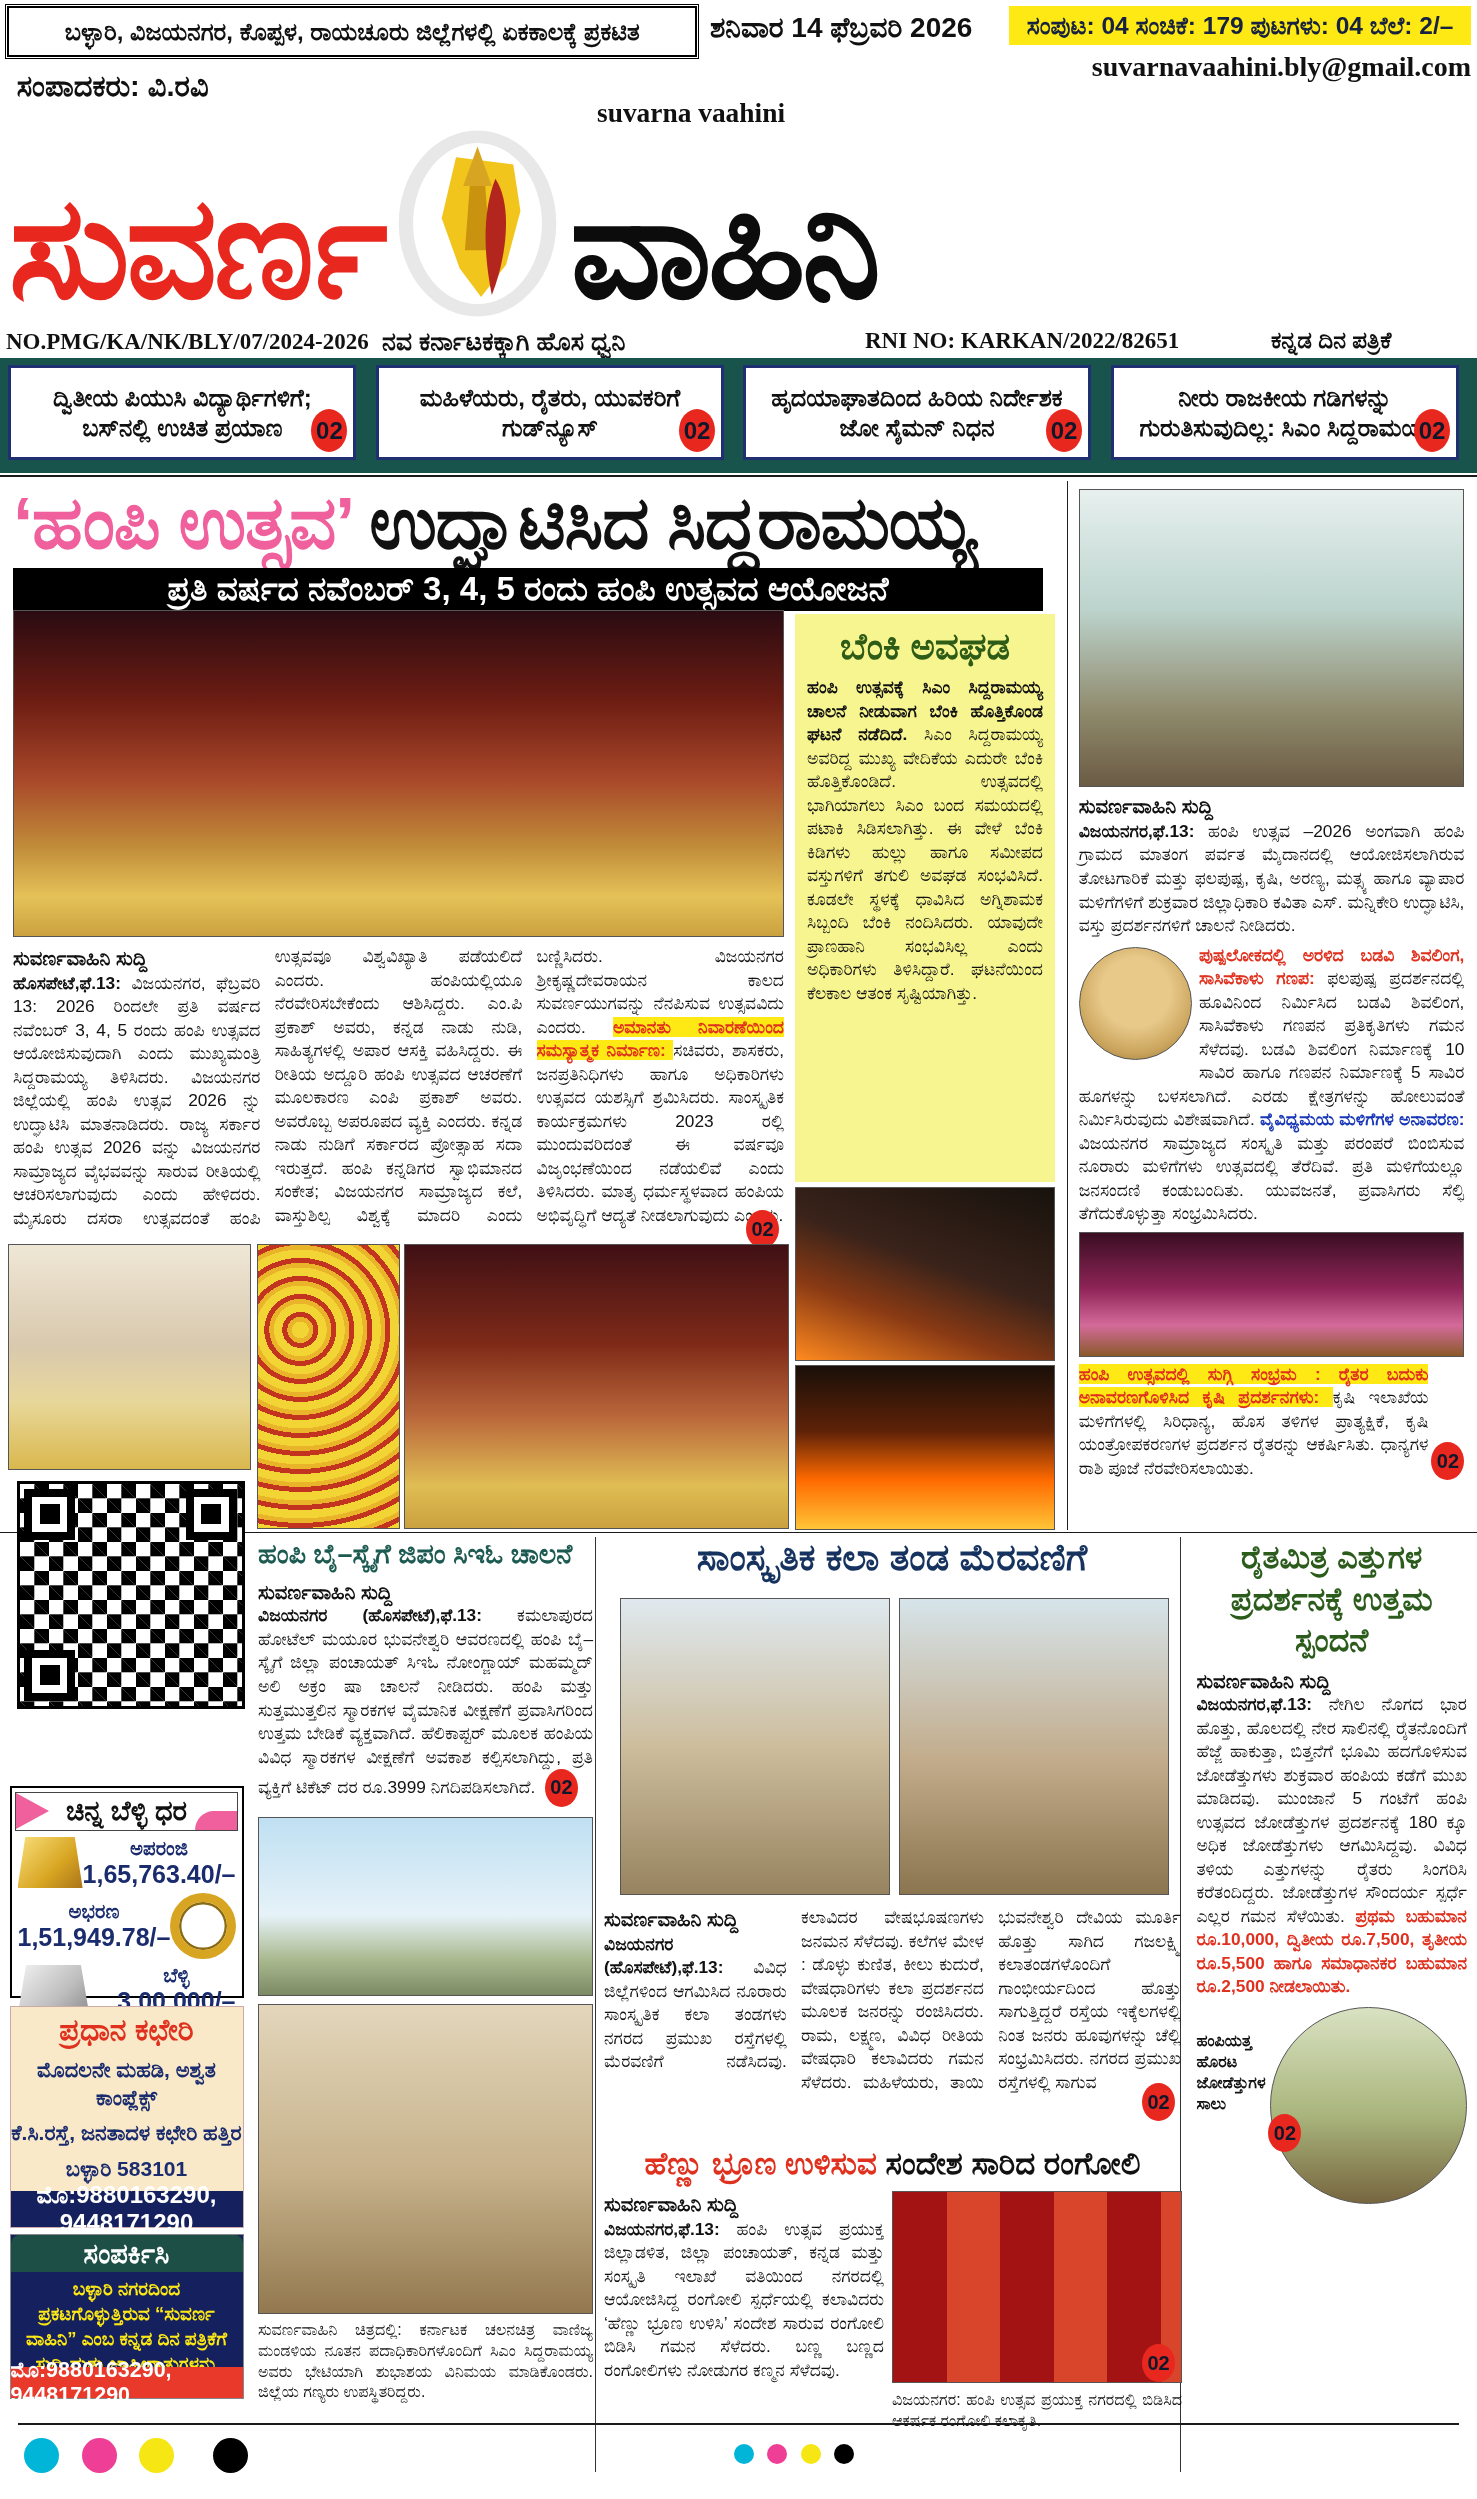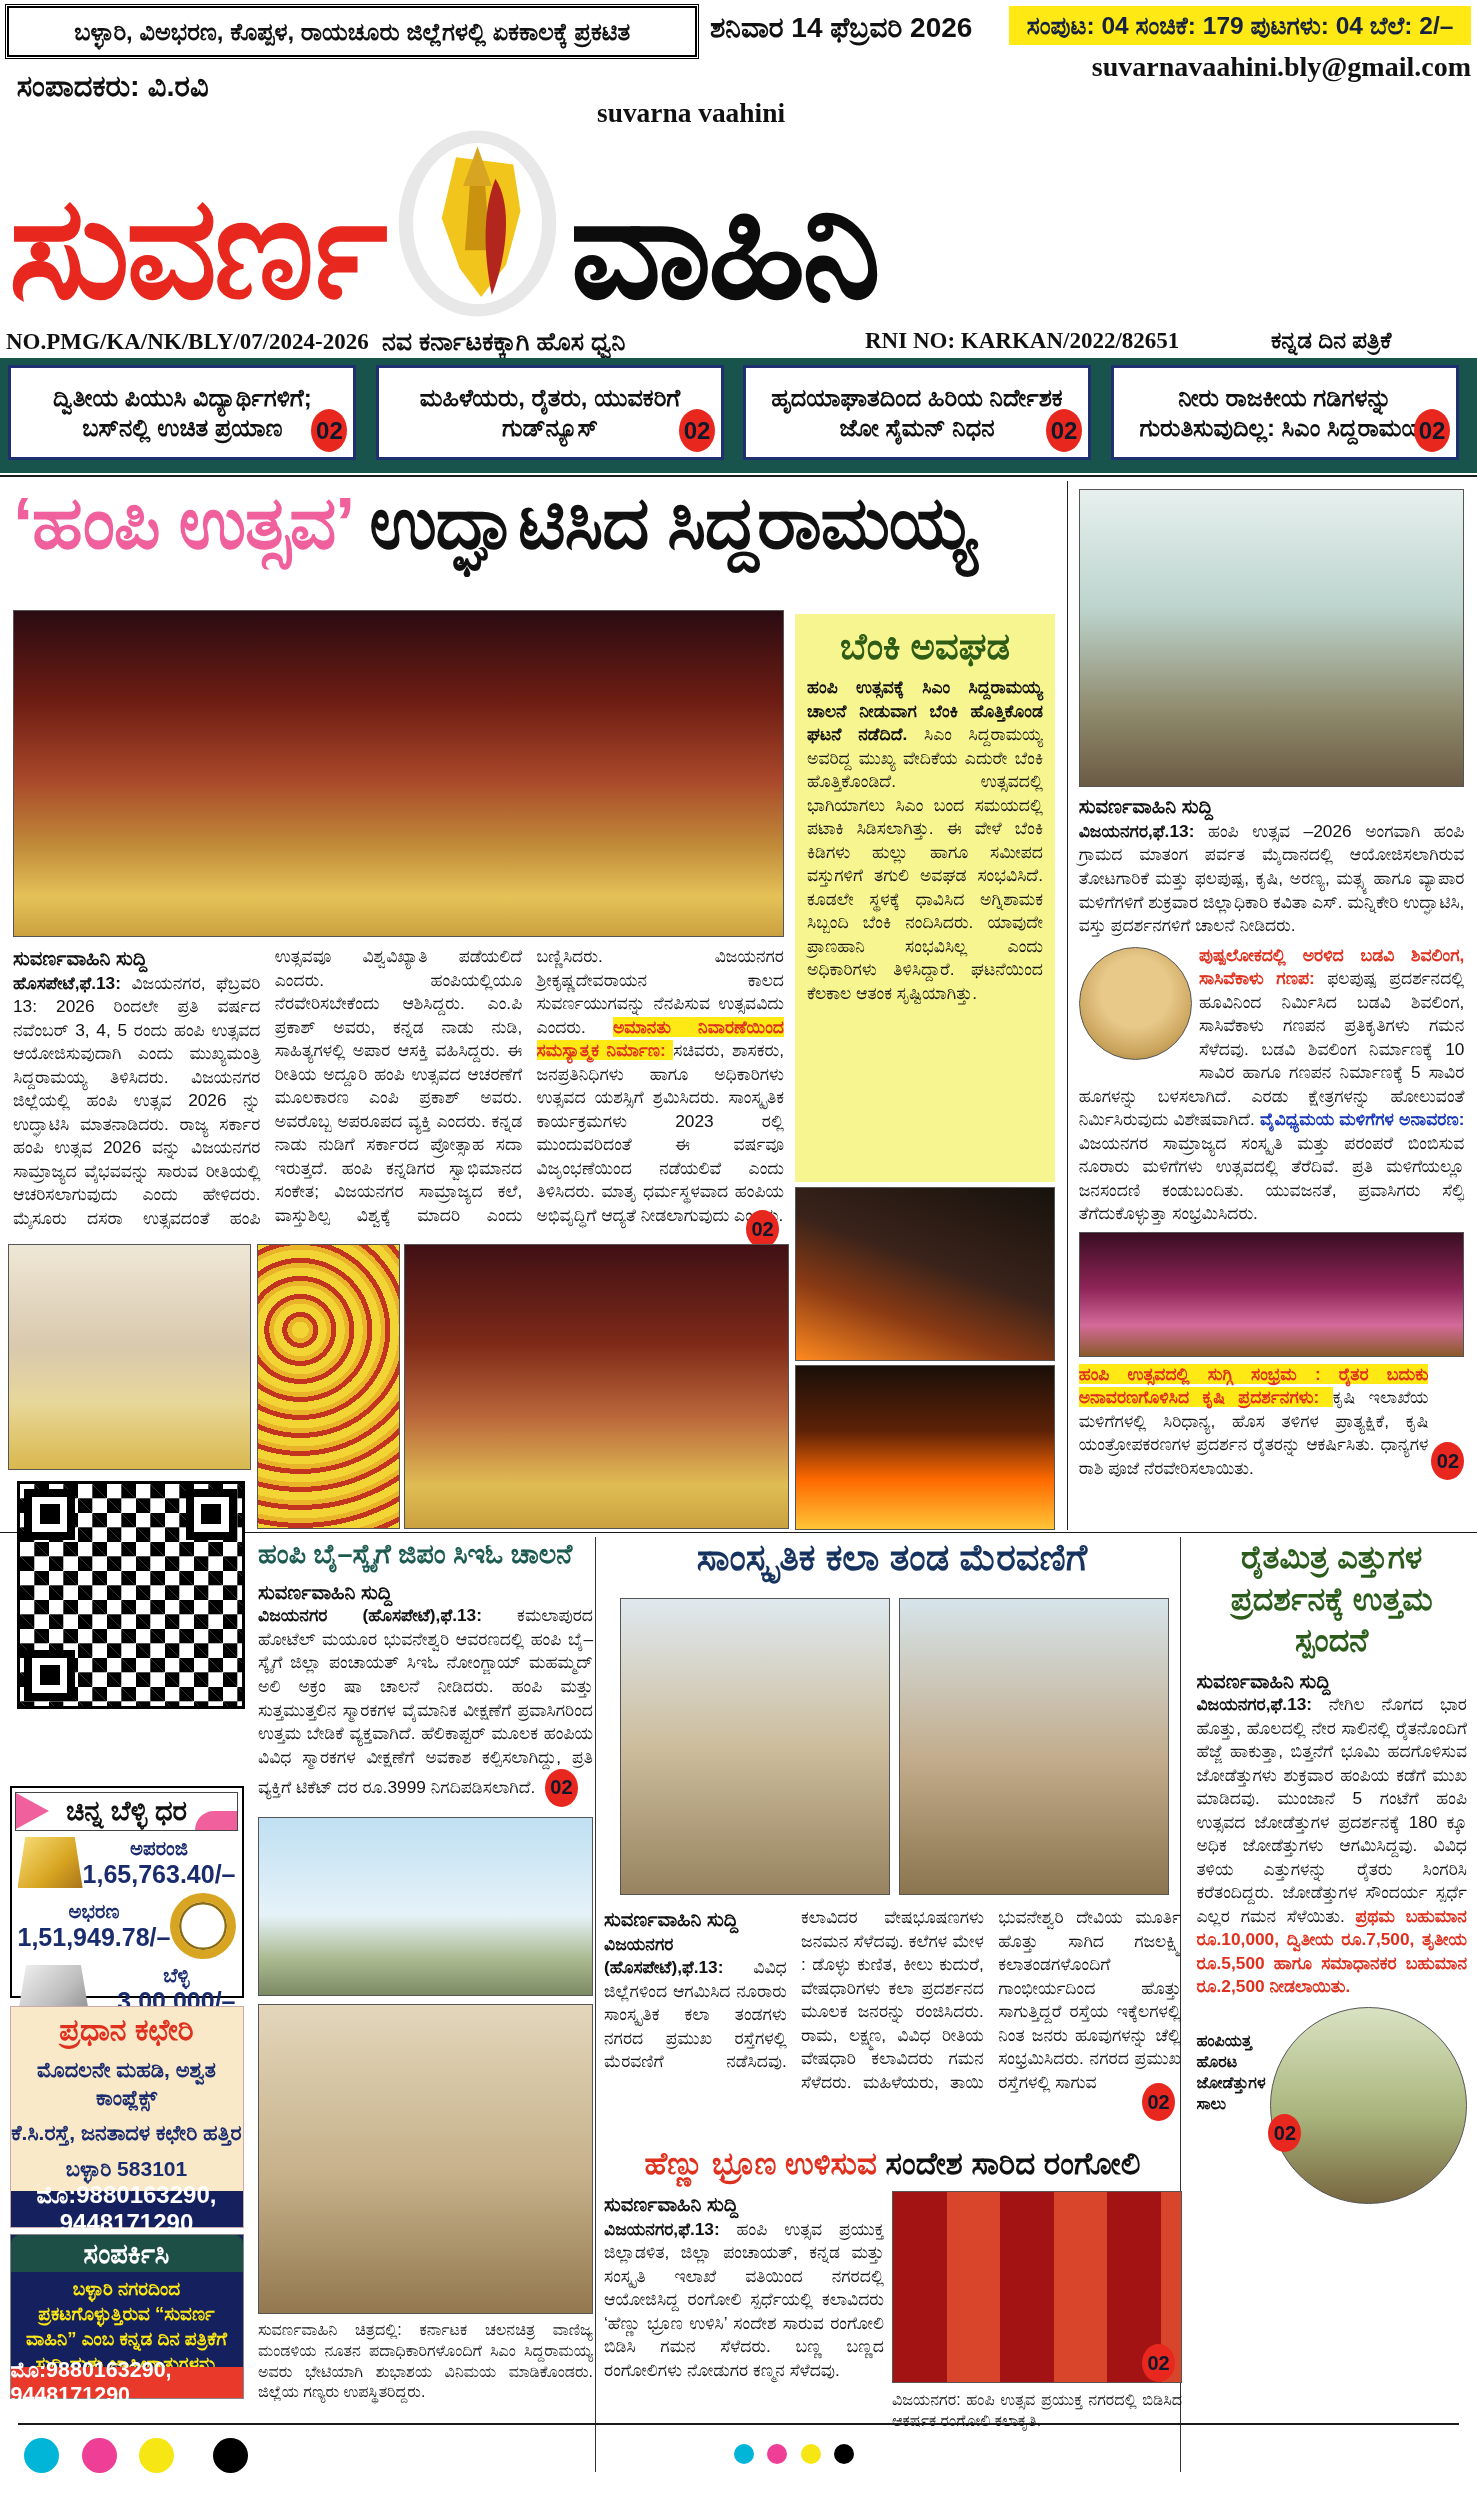--- a/index.html
+++ b/index.html
@@ -107,21 +107,21 @@
                     display:flex;align-items:center;justify-content:center;font-size:21.5px;font-weight:bold;}
   .dot{border-radius:50%;display:inline-block;}
   .caption{font-size:16px;line-height:1.3;}
 </style>
 </head>
 <body>
 
 <div class="page">
 
   <div class="abs pub-box">
-    <span>ಬಳ್ಳಾರಿ, ವಿಅಭರಣ, ಕೊಪ್ಪಳ, ರಾಯಚೂರು ಜಿಲ್ಲೆಗಳಲ್ಲಿ ಏಕಕಾಲಕ್ಕೆ ಪ್ರಕಟಿತ</span>
+    <span>ಬಳ್ಳಾರಿ, ವಿಜಯನಗರ, ಕೊಪ್ಪಳ, ರಾಯಚೂರು ಜಿಲ್ಲೆಗಳಲ್ಲಿ ಏಕಕಾಲಕ್ಕೆ ಪ್ರಕಟಿತ</span>
   </div>
   <div class="abs date-line">ಶನಿವಾರ 14 ಫೆಬ್ರವರಿ 2026</div>
   <div class="abs issue-box">
     <span>ಸಂಪುಟ: 04 ಸಂಚಿಕೆ: 179 ಪುಟಗಳು: 04 ಬೆಲೆ: 2/–</span>
   </div>
   <div class="abs email">suvarnavaahini.bly@gmail.com</div>
   <div class="abs editor">ಸಂಪಾದಕರು: ವಿ.ರವಿ</div>
   <div class="abs mast-en">suvarna vaahini</div>
 
   <div class="abs masthead">
@@ -160,20 +160,23 @@
     <div class="teaser" style="left:1111px;">
       <span>ನೀರು ರಾಜಕೀಯ ಗಡಿಗಳನ್ನು ಗುರುತಿಸುವುದಿಲ್ಲ: ಸಿಎಂ ಸಿದ್ದರಾಮಯ್ಯ</span>
       <span class="badge sm" style="right:6px;bottom:4.8px;">02</span>
     </div>
   </div>
   <div class="abs rule-h" style="left:0;top:475px;width:1477px;height:1.8px;"></div>
 
   <div class="abs main-head">
     <span class="pink">‘ಹಂಪಿ ಉತ್ಸವ’</span><span> ಉದ್ಘಾಟಿಸಿದ ಸಿದ್ದರಾಮಯ್ಯ</span>
   </div>
+  <div class="abs black-bar">
+    <span>ಪ್ರತಿ ವರ್ಷದ ನವೆಂಬರ್ 3, 4, 5 ರಂದು ಹಂಪಿ ಉತ್ಸವದ ಆಯೋಜನೆ</span>
+  </div>
 
   <div class="abs ph ph-stage" style="left:13px;top:610px;width:771px;height:327px;"></div>
   <div class="abs" style="left:13px;top:945px;width:771px;height:297px;">
     <div class="cols3 body-t just" style="height:100%;">
       <span class="byline">ಸುವರ್ಣವಾಹಿನಿ ಸುದ್ದಿ</span><br>
       <span class="dateline">ಹೊಸಪೇಟೆ,ಫೆ.13:</span>
       <span>ವಿಜಯನಗರ, ಫೆಬ್ರವರಿ 13: 2026 ರಿಂದಲೇ ಪ್ರತಿ ವರ್ಷದ ನವೆಂಬರ್ 3, 4, 5 ರಂದು ಹಂಪಿ ಉತ್ಸವದ ಆಯೋಜಿಸುವುದಾಗಿ ಎಂದು ಮುಖ್ಯಮಂತ್ರಿ ಸಿದ್ದರಾಮಯ್ಯ ತಿಳಿಸಿದರು. ವಿಜಯನಗರ ಜಿಲ್ಲೆಯಲ್ಲಿ ಹಂಪಿ ಉತ್ಸವ 2026 ನ್ನು ಉದ್ಘಾಟಿಸಿ ಮಾತನಾಡಿದರು. ರಾಜ್ಯ ಸರ್ಕಾರ ಹಂಪಿ ಉತ್ಸವ 2026 ವನ್ನು ವಿಜಯನಗರ ಸಾಮ್ರಾಜ್ಯದ ವೈಭವವನ್ನು ಸಾರುವ ರೀತಿಯಲ್ಲಿ ಆಚರಿಸಲಾಗುವುದು ಎಂದು ಹೇಳಿದರು. ಮೈಸೂರು ದಸರಾ ಉತ್ಸವದಂತೆ ಹಂಪಿ ಉತ್ಸವವೂ ವಿಶ್ವವಿಖ್ಯಾತಿ ಪಡೆಯಲಿದೆ ಎಂದರು.</span>
       <span>ಹಂಪಿಯಲ್ಲಿಯೂ ನೆರವೇರಿಸಬೇಕೆಂದು ಆಶಿಸಿದ್ದರು. ಎಂ.ಪಿ ಪ್ರಕಾಶ್ ಅವರು, ಕನ್ನಡ ನಾಡು ನುಡಿ, ಸಾಹಿತ್ಯಗಳಲ್ಲಿ ಅಪಾರ ಆಸಕ್ತಿ ವಹಿಸಿದ್ದರು. ಈ ರೀತಿಯ ಅದ್ದೂರಿ ಹಂಪಿ ಉತ್ಸವದ ಆಚರಣೆಗೆ ಮೂಲಕಾರಣ ಎಂಪಿ ಪ್ರಕಾಶ್ ಅವರು. ಅವರೊಬ್ಬ ಅಪರೂಪದ ವ್ಯಕ್ತಿ ಎಂದರು. ಕನ್ನಡ ನಾಡು ನುಡಿಗೆ ಸರ್ಕಾರದ ಪ್ರೋತ್ಸಾಹ ಸದಾ ಇರುತ್ತದೆ. ಹಂಪಿ ಕನ್ನಡಿಗರ ಸ್ವಾಭಿಮಾನದ ಸಂಕೇತ; ವಿಜಯನಗರ ಸಾಮ್ರಾಜ್ಯದ ಕಲೆ, ವಾಸ್ತುಶಿಲ್ಪ ವಿಶ್ವಕ್ಕೆ ಮಾದರಿ ಎಂದು ಬಣ್ಣಿಸಿದರು.</span>
       <span>ವಿಜಯನಗರ ಶ್ರೀಕೃಷ್ಣದೇವರಾಯನ ಕಾಲದ ಸುವರ್ಣಯುಗವನ್ನು ನೆನಪಿಸುವ ಉತ್ಸವವಿದು ಎಂದರು. </span>
       <span class="hl-yellow">ಅಮಾನತು ನಿವಾರಣೆಯಿಂದ ಸಮಸ್ಯಾತ್ಮಕ ನಿರ್ಮಾಣ: </span>

